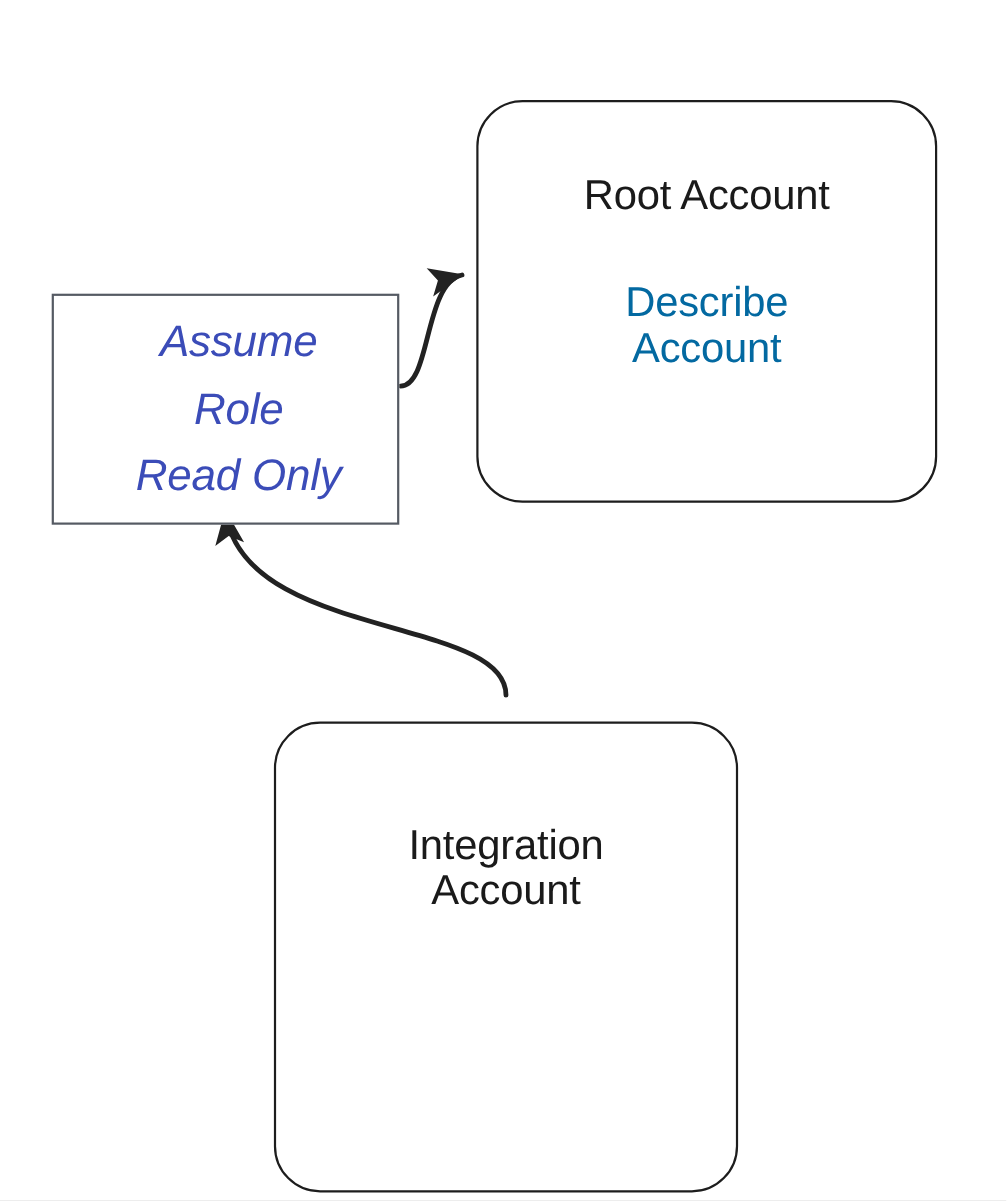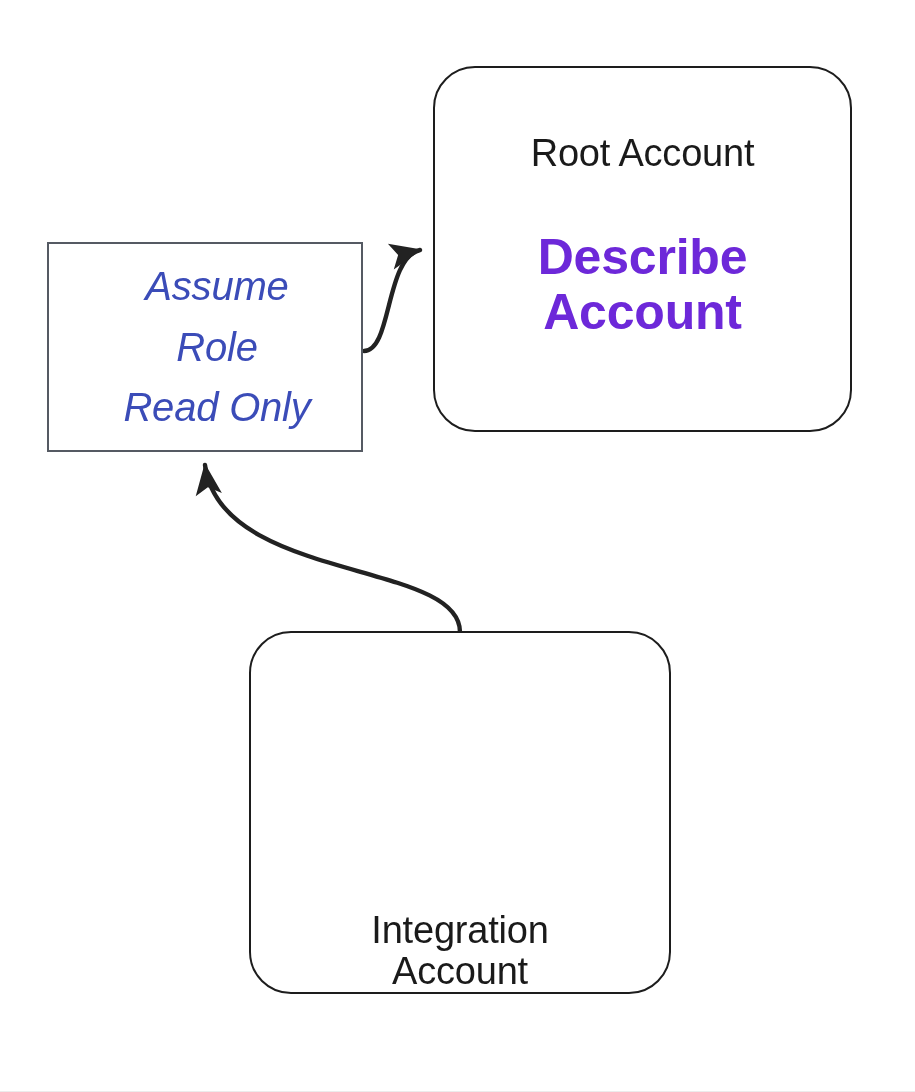--- a/index.html
+++ b/index.html
@@ -30,20 +30,21 @@
 
   .node {
     position: absolute;
     box-sizing: border-box;
     background: #ffffff;
     display: flex;
     flex-direction: column;
     align-items: center;
     justify-content: center;
     text-align: center;
+    margin-top: 25px;
   }
 
   
   .node-rounded {
     border: 2px solid #1d1d1d;
     border-radius: 42px;
   }
 
   
   .node-rect {
@@ -54,23 +55,23 @@
 
   .node-title {
     color: #1a1a1a;
     font-size: 38px;
     font-weight: 400;
     line-height: 1.08;
     letter-spacing: -0.2px;
   }
 
   .node-sub {
-    color: #6d28d9;
-    font-size: 50px;
-    font-weight: 700;
+    color: #0369a1;
+    font-size: 38px;
+    font-weight: 400;
     line-height: 1.1;
     letter-spacing: -0.2px;
   }
 
   .node-label-italic {
     color: #3b4cb8;
     font-size: 40px;
     font-style: italic;
     font-weight: 400;
     line-height: 1.52;
@@ -97,22 +98,22 @@
     width: 316px;
     height: 210px;
     justify-content: center;
   }
 
   
   #node-integration {
     left: 249px;
     top: 631px;
     width: 422px;
-    height: 363px;
-    justify-content: flex-end;
+    height: 428px;
+    justify-content: space-between;
     padding-top: 91px;
     gap: 40px;
   }
   #node-integration .node-sub {
     margin-top: 10px;
   }
 </style>
 </head>
 <body>
 

